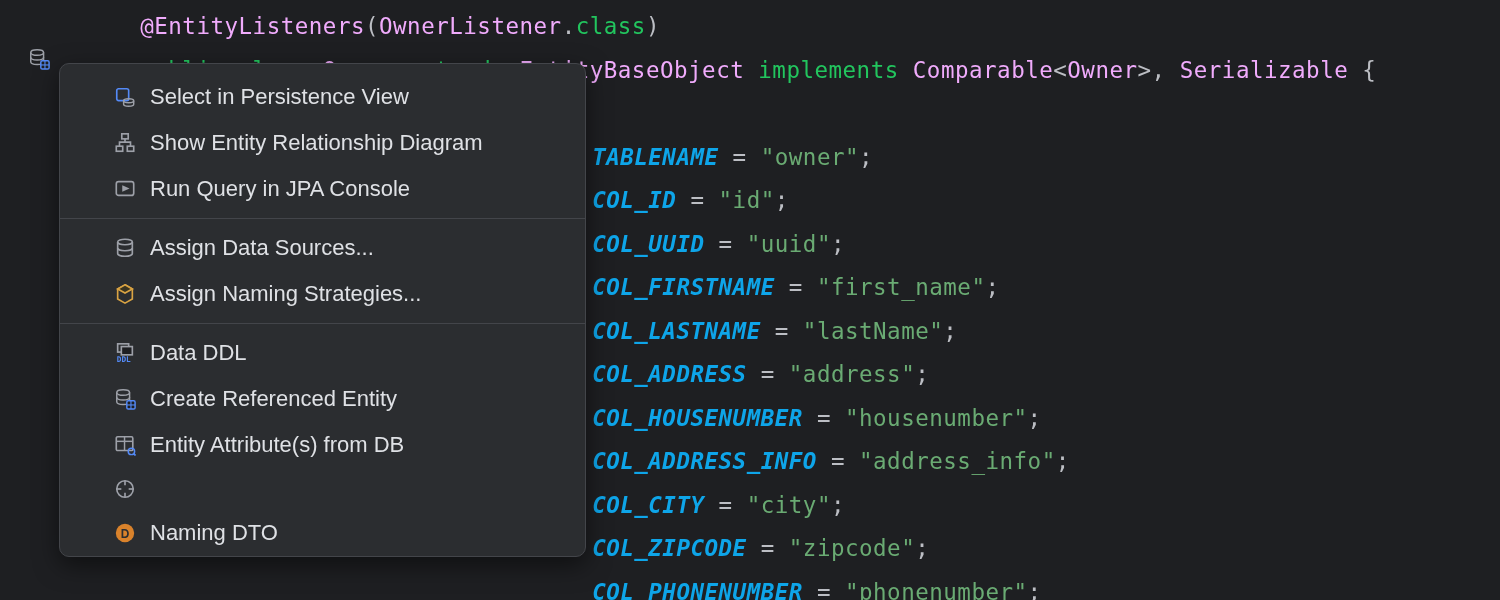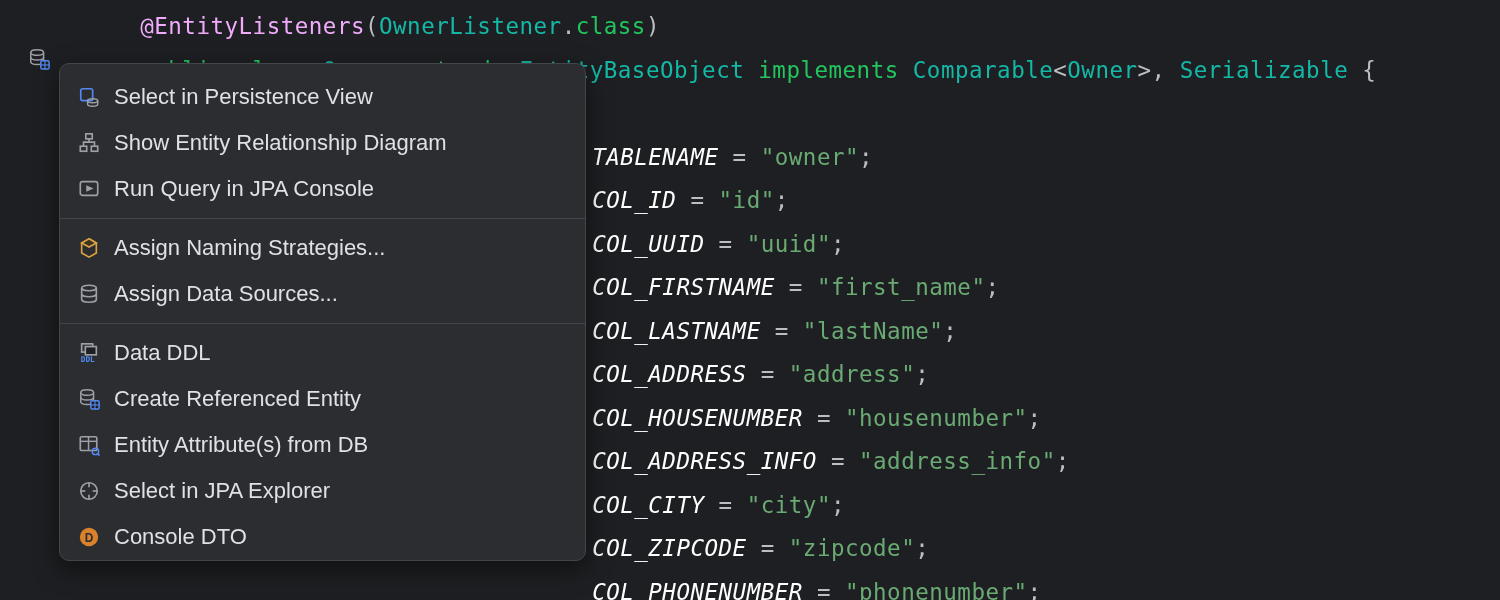--- a/index.html
+++ b/index.html
@@ -32,24 +32,24 @@
       color: #6e9dd4;
     }
     .code-line {
       font-size: 22.5px;
       line-height: 43.5px;
       white-space: pre;
       letter-spacing: 0.5px;
     }
     .kw { color: #22c55e; }
     .annotation { color: #f0abfc; }
-    .cls { color: #14b8a6; margin-top: 44px; }
+    .cls { color: #f0abfc; margin-top: 44px; }
     .punct { color: #bcbec4; }
     .str { color: #6aab73; }
-    .field { color: #ffffff; font-style: italic; }
+    .field { color: #0ea5e9; font-style: italic; font-weight: bold; }
     .op { color: #bcbec4; }
     
     .indent {
       display: inline-block;
       width: 480px;
     }
     .code-content {
       position: relative;
     }
     
@@ -68,20 +68,21 @@
     }
     .menu-item {
       display: flex;
       align-items: center;
       padding: 10px 18px;
       font-size: 22px;
       color: #dfe1e5;
       cursor: pointer;
       gap: 14px;
       white-space: nowrap;
+      margin-left: 36px;
     }
     .menu-icon {
       width: 22px;
       height: 22px;
       display: flex;
       align-items: flex-start;
       justify-content: center;
       flex-shrink: 0;
     }
     .menu-sep {
@@ -155,35 +156,35 @@
           <rect x="2.5" y="4" width="19" height="15" rx="2.5" fill="none" stroke="#9da0a8" stroke-width="1.8"></rect>
           <polygon points="9,8 17,11.5 9,15" fill="#9da0a8"></polygon>
         </svg>
       </span>
       <span>Run Query in JPA Console</span>
     </div>
     <div class="menu-sep"></div>
     <div class="menu-item">
       <span class="menu-icon">
         <svg viewBox="0 0 24 24" width="22" height="22">
-          <polygon points="12,2 20,6.5 20,17.5 12,22 4,17.5 4,6.5" fill="none" stroke="#d9a343" stroke-width="1.8"></polygon>
-          <polygon points="12,2 20,6.5 12,11 4,6.5" fill="#3a3420" stroke="#d9a343" stroke-width="1.8"></polygon>
-        </svg>
-      </span>
-      <span>Assign Naming Strategies...</span>
-    </div>
-    <div class="menu-item">
-      <span class="menu-icon">
-        <svg viewBox="0 0 24 24" width="22" height="22">
           <ellipse cx="12" cy="5.5" rx="8" ry="3" fill="none" stroke="#9da0a8" stroke-width="1.8"></ellipse>
           <path d="M4 5.5 V18 C4 19.7 7.6 21 12 21 C16.4 21 20 19.7 20 18 V5.5" fill="none" stroke="#9da0a8" stroke-width="1.8"></path>
           <path d="M4 12 C4 13.7 7.6 15 12 15 C16.4 15 20 13.7 20 12" fill="none" stroke="#9da0a8" stroke-width="1.8"></path>
         </svg>
       </span>
       <span>Assign Data Sources...</span>
+    </div>
+    <div class="menu-item">
+      <span class="menu-icon">
+        <svg viewBox="0 0 24 24" width="22" height="22">
+          <polygon points="12,2 20,6.5 20,17.5 12,22 4,17.5 4,6.5" fill="none" stroke="#d9a343" stroke-width="1.8"></polygon>
+          <polygon points="12,2 20,6.5 12,11 4,6.5" fill="#3a3420" stroke="#d9a343" stroke-width="1.8"></polygon>
+        </svg>
+      </span>
+      <span>Assign Naming Strategies...</span>
     </div>
     <div class="menu-sep"></div>
     <div class="menu-item">
       <span class="menu-icon">
         <svg viewBox="0 0 24 24" width="22" height="22">
           <rect x="4" y="2" width="12" height="9" fill="none" stroke="#9da0a8" stroke-width="1.8"></rect>
           <rect x="8" y="5" width="12" height="9" fill="#1e1f22" stroke="#9da0a8" stroke-width="1.8"></rect>
           <text x="3" y="22" font-size="8.5" font-family="monospace" font-weight="bold" fill="#548af7">DDL</text>
         </svg>
       </span>
@@ -217,24 +218,23 @@
     <div class="menu-item">
       <span class="menu-icon">
         <svg viewBox="0 0 24 24" width="22" height="22">
           <circle cx="12" cy="12" r="9" fill="none" stroke="#9da0a8" stroke-width="1.8"></circle>
           <line x1="12" y1="3" x2="12" y2="8" stroke="#9da0a8" stroke-width="1.8"></line>
           <line x1="12" y1="16" x2="12" y2="21" stroke="#9da0a8" stroke-width="1.8"></line>
           <line x1="3" y1="12" x2="8" y2="12" stroke="#9da0a8" stroke-width="1.8"></line>
           <line x1="16" y1="12" x2="21" y2="12" stroke="#9da0a8" stroke-width="1.8"></line>
         </svg>
       </span>
-      <span>Select in JPA Explorer</span>
     </div>
     <div class="menu-item">
       <span class="menu-icon">
         <svg viewBox="0 0 24 24" width="22" height="22">
           <circle cx="12" cy="12" r="10" fill="#d9822b"></circle>
           <text x="12" y="17" font-size="13" font-family="sans-serif" font-weight="bold" text-anchor="middle" fill="#2b2d30">D</text>
         </svg>
       </span>
-      <span>Console DTO</span>
+      <span>Naming DTO</span>
     </div>
   </div>
 
 </body></html>

